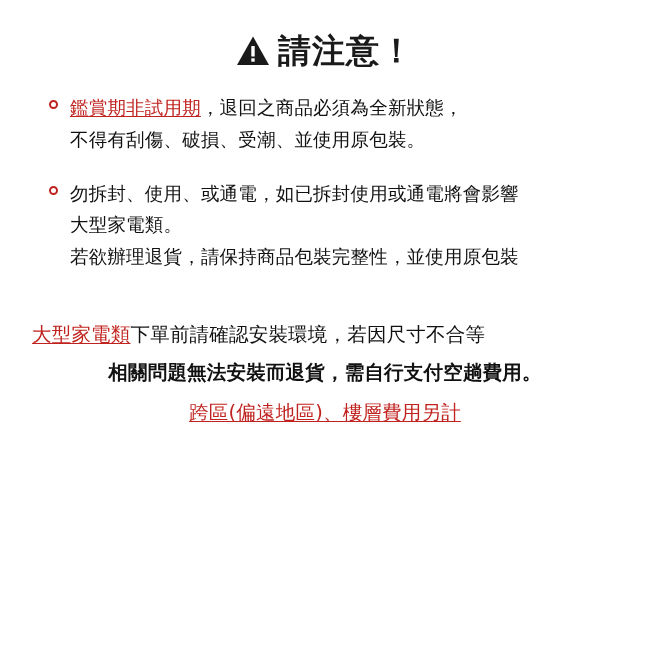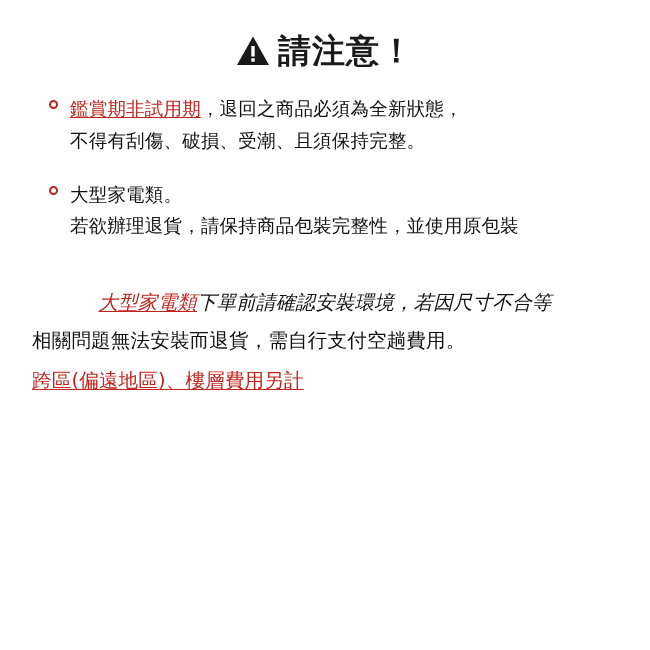--- a/index.html
+++ b/index.html
@@ -40,20 +40,21 @@
     font-size: 33px;
     font-weight: bold;
     letter-spacing: 1px;
     color: #1a1a1a;
     line-height: 1;
   }
   
   .bullets {
     margin: 12px 0 6px 0;
     padding: 0 8px 0 44px;
+    font-family: Liberation Serif, serif;
   }
   .bullet-item {
     position: relative;
     margin-bottom: 22px;
   }
   .bullet-dot {
     position: absolute;
     left: -21px;
     top: 7px;
     width: 9px;
@@ -77,24 +78,24 @@
   
   .bottom {
     margin-top: 42px;
     padding: 0 6px;
     text-align: center;
   }
   .bottom .line {
     font-size: 19.5px;
     line-height: 1.95;
   }
-  .bottom-line-1 { text-align: center; font-style: italic; }
-  .bottom-line-2 { text-align: left; }
+  .bottom-line-1 { text-align: left; }
+  .bottom-line-2 { text-align: center; font-weight: bold; }
   .bottom-line-3 {
-    text-align: left;
+    text-align: center;
     margin-top: 2px;
   }
 </style>
 </head>
 <body>
 
 <div class="page">
 
   <div class="title-row">
     <span class="warn-icon">
@@ -108,26 +109,29 @@
   </div>
 
   <div class="bullets">
 
     <div class="bullet-item">
       <span class="bullet-dot"></span>
       <div class="line">
         <span class="red-u">鑑賞期非試用期</span><span>，退回之商品必須為全新狀態，</span>
       </div>
       <div class="line">
-        <span>不得有刮傷、破損、受潮、且須保持完整。</span>
+        <span>不得有刮傷、破損、受潮、並使用原包裝。</span>
       </div>
     </div>
 
     <div class="bullet-item">
       <span class="bullet-dot"></span>
+      <div class="line">
+        <span>勿拆封、使用、或通電，如已拆封使用或通電將會影響</span>
+      </div>
       <div class="line">
         <span>大型家電類。</span>
       </div>
       <div class="line">
         <span>若欲辦理退貨，請保持商品包裝完整性，並使用原包裝</span>
       </div>
     </div>
 
   </div>
 

